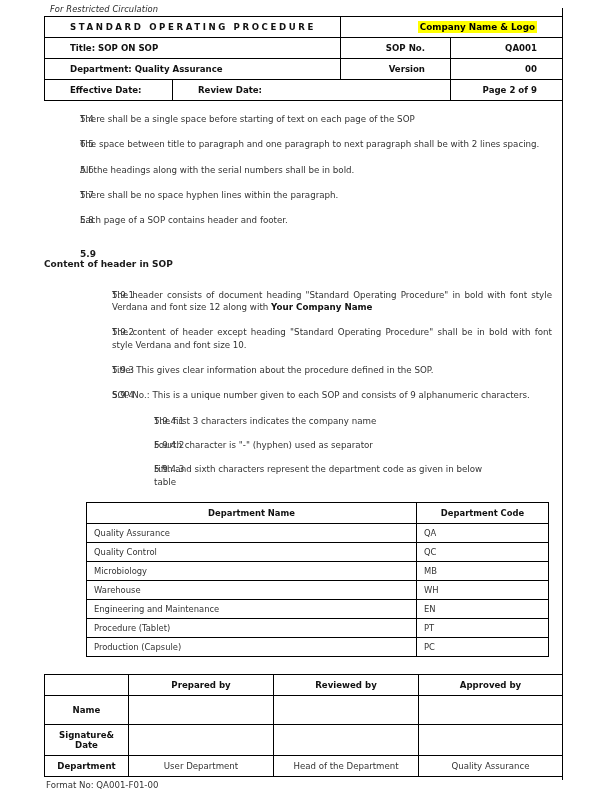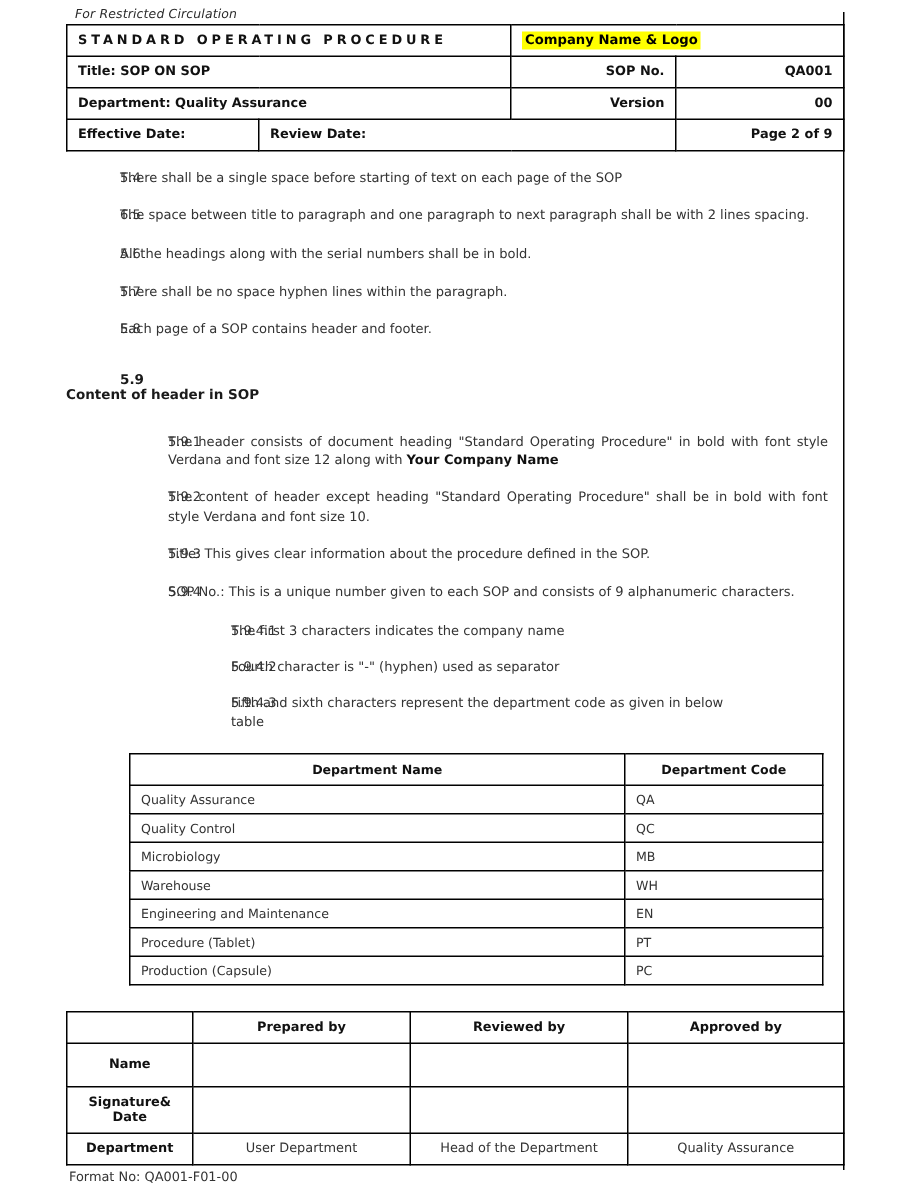--- a/index.html
+++ b/index.html
@@ -35,34 +35,34 @@
     letter-spacing: .1px;
   }
   
   table.hdr {
     width: 518px;
     border-collapse: collapse;
     table-layout: fixed;
   }
   table.hdr td {
     border: 1.4px solid #000;
-    padding: 5px 7px;
+    padding: 5px 25px;
     font-size: 8.6px;
     font-weight: bold;
     color: #111;
     vertical-align: middle;
   }
   td.sop-title-big {
     font-size: 11.4px;
     letter-spacing: 2.6px;
     padding: 13px 10px;
     white-space: nowrap;
   }
   td.logo-cell {
-    text-align: left;
+    text-align: right;
     padding-left: 10px;
   }
   .hl {
     background: #ffff00;
     font-size: 8.8px;
     font-weight: bold;
     padding: 1px 2px;
     color: #000;
   }
   td.title-row { font-size: 10.6px; padding: 6px 8px; }

